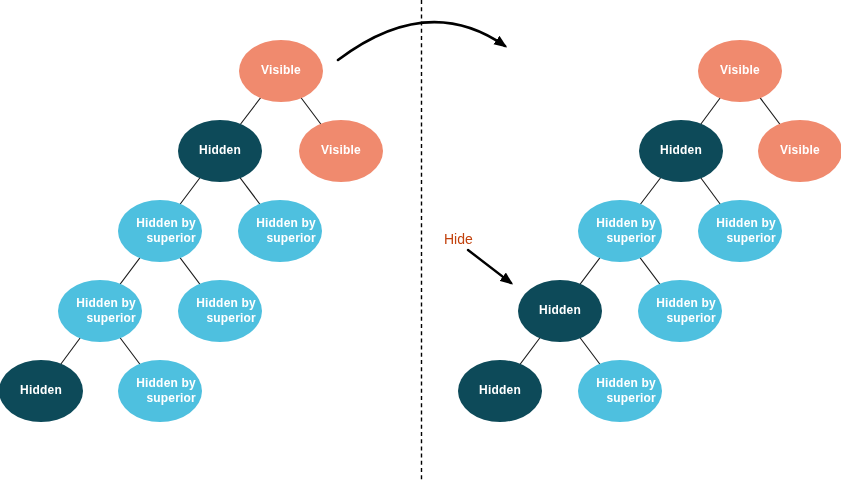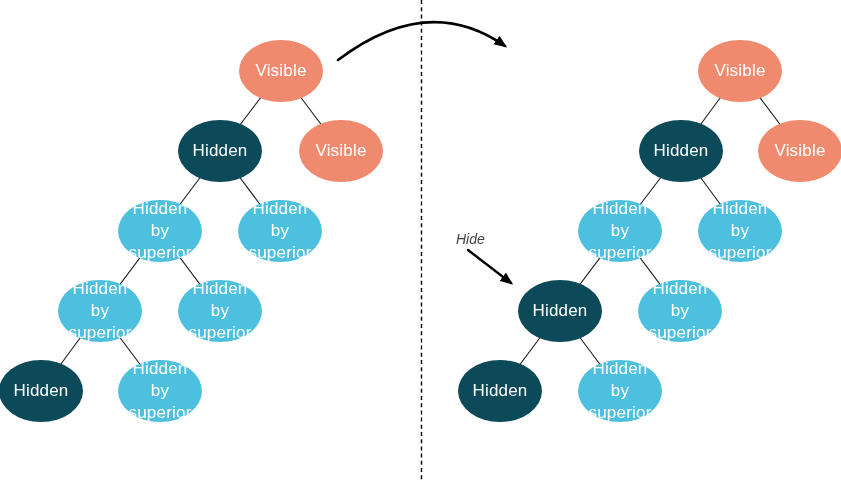--- a/index.html
+++ b/index.html
@@ -15,23 +15,23 @@
     position: absolute;
     left: 0; top: 0;
     width: 841px; height: 482px;
   }
   .node {
     position: absolute;
     border-radius: 50%;
     display: flex;
     align-items: center;
     justify-content: center;
-    text-align: center;
-    font-size: 17px;
-    font-weight: 400;
+    text-align: right;
+    font-size: 12px;
+    font-weight: 700;
     letter-spacing: 0.2px;
     line-height: 1.28;
     padding: 0 6px;
     box-sizing: border-box;
     z-index: 2;
   }
   .annotation {
     position: absolute;
     font-size: 14px;
     font-weight: 400;
@@ -70,21 +70,21 @@
         <line x1="560" y1="311" x2="620" y2="391" stroke="#1A1A1A" stroke-width="1.1"></line>
       </g>
 
     <line x1="421.5" y1="0" x2="421.5" y2="482" stroke="#000000" stroke-width="1.4" stroke-dasharray="4 3.2"></line>
 
     <path d="M 338 60 Q 428 -8 505 46" fill="none" stroke="#000000" stroke-width="2.6" stroke-linecap="round" marker-end="url(#arrowhead)"></path>
 
     <line x1="468" y1="250" x2="511" y2="283" stroke="#000000" stroke-width="2.4" stroke-linecap="round" marker-end="url(#arrowhead)"></line>
   </svg>
 
-  <div class="annotation" style="left: 456px; top: 231px; color: #404040; font-style: italic;">Hide</div>
+  <div class="annotation" style="left: 444px; top: 231px; color: #c2410c;">Hide</div>
 
 <div class="node" style="left: 239px; top: 40px; width: 84px; height: 62px; background: rgb(240, 138, 110); color: rgb(255, 255, 255);">Visible</div>
     <div class="node" style="left: 178px; top: 120px; width: 84px; height: 62px; background: rgb(13, 74, 89); color: rgb(255, 255, 255);">Hidden</div>
     <div class="node" style="left: 299px; top: 120px; width: 84px; height: 62px; background: rgb(240, 138, 110); color: rgb(255, 255, 255);">Visible</div>
     <div class="node" style="left: 118px; top: 200px; width: 84px; height: 62px; background: rgb(78, 192, 223); color: rgb(255, 255, 255);">Hidden by superior</div>
     <div class="node" style="left: 238px; top: 200px; width: 84px; height: 62px; background: rgb(78, 192, 223); color: rgb(255, 255, 255);">Hidden by superior</div>
     <div class="node" style="left: 58px; top: 280px; width: 84px; height: 62px; background: rgb(78, 192, 223); color: rgb(255, 255, 255);">Hidden by superior</div>
     <div class="node" style="left: 178px; top: 280px; width: 84px; height: 62px; background: rgb(78, 192, 223); color: rgb(255, 255, 255);">Hidden by superior</div>
     <div class="node" style="left: -1px; top: 360px; width: 84px; height: 62px; background: rgb(13, 74, 89); color: rgb(255, 255, 255);">Hidden</div>
     <div class="node" style="left: 118px; top: 360px; width: 84px; height: 62px; background: rgb(78, 192, 223); color: rgb(255, 255, 255);">Hidden by superior</div>

